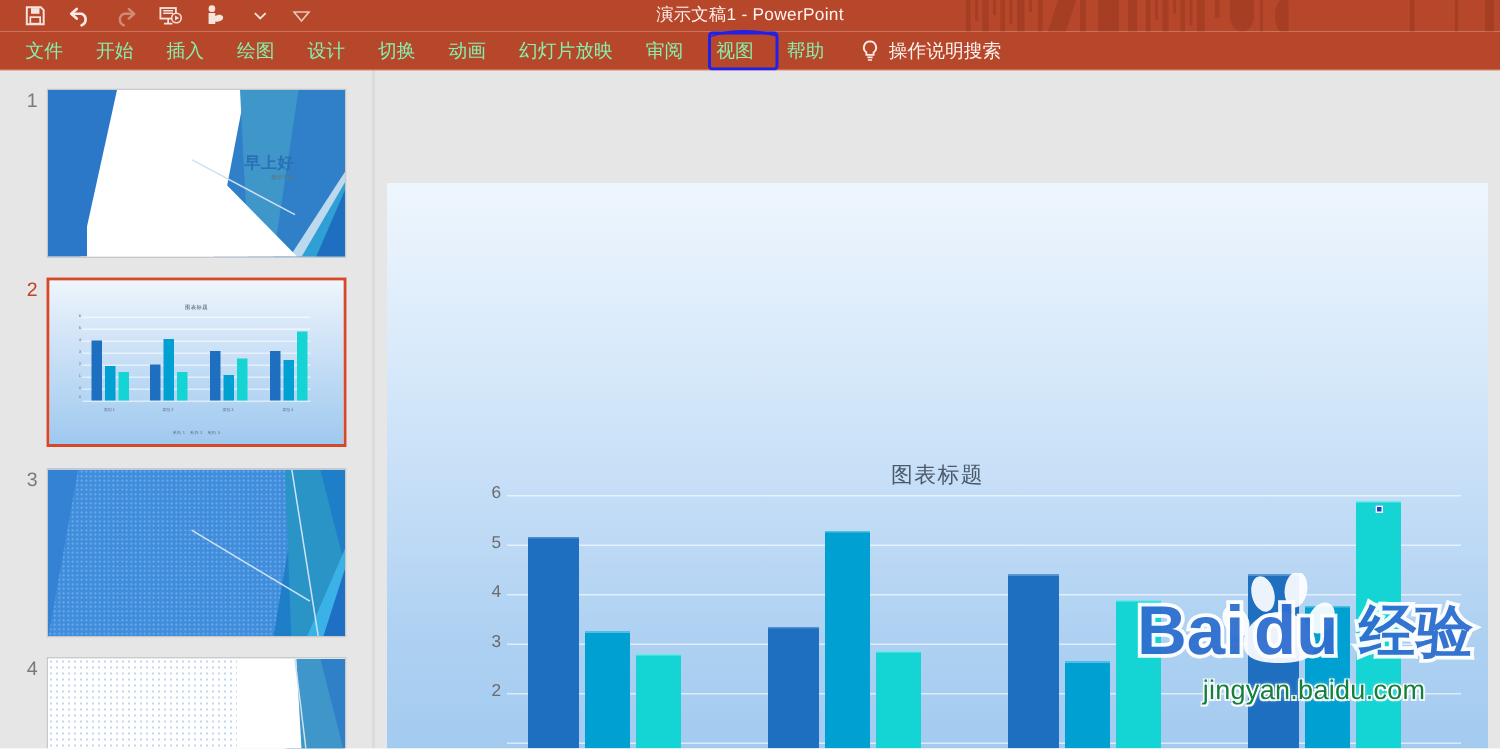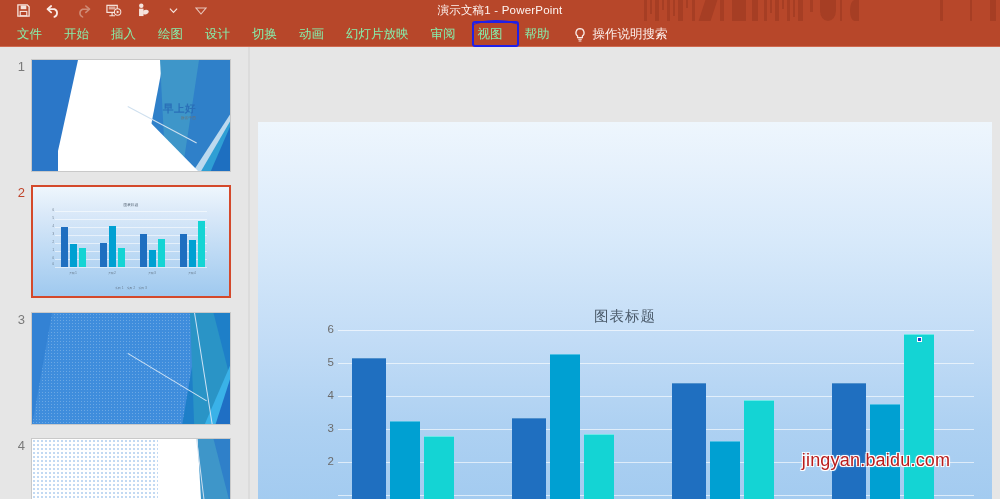--- a/index.html
+++ b/index.html
@@ -34,21 +34,21 @@
   .ribbon {
     position: absolute; left: 0; top: 21px; width: 1000px; height: 26px;
     background: #b7472a;
   }
   .tabs { position:absolute; left:6px; top:0; height:26px; display:flex; align-items:center; }
   .tab {
     position: relative;
     height: 26px; line-height: 26px; padding: 0 11px;
     color: #86efac; font-size: 12.5px; white-space: nowrap; cursor: default;
   }
-  .tellme { display:flex; align-items:flex-end; gap:6px; padding-left:12px; }
+  .tellme { display:flex; align-items:flex-start; gap:6px; padding-left:12px; }
   .tellme .bulb { width:14px; height:16px; }
   .tellme span { color:#fdf3f0; font-size:12.5px; }
   .ribbon-underline {
     position:absolute; left:0; top:25px; width:1000px; height:1px; background:#cf6a50;
   }
   
   .annot {
     position: absolute; left: 472px; top: 21px; width: 47px; height: 26px;
     border: 2px solid #2020e8; border-radius: 3px;
     pointer-events: none;
@@ -150,21 +150,21 @@
   .sel-dot {
     position: absolute; width: 5px; height: 5px; background: #2040c8;
     border: 1px solid #ffffff;
   }
 
   
   .wm { position:absolute; pointer-events:none; }
   .wm-logo { position:absolute; left:758px; top:382px; width:232px; height:74px; }
   .wm-txt {
     position:absolute; left:756px; top:450px; width:240px; text-align:center;
-    color:#b91c1c; font-size:18px; letter-spacing:.2px;
+    color:#15803d; font-size:18px; letter-spacing:.2px;
     text-shadow: 0 0 3px #fff, 1px 1px 0 #fff, -1px -1px 0 #fff, 1px -1px 0 #fff, -1px 1px 0 #fff;
   }
 </style>
 </head>
 <body>
 
 <div id="app">
 
   <div class="titlebar">
     <div class="tb-deco">
@@ -416,15 +416,33 @@
 
         <div class="bar" style="left:516px;width:34px;height:116px;background:#1f6fc0;border-top:1px solid #5090cc"></div>
         <div class="bar" style="left:554px;width:30px;height:95px;background:#00a0d2;border-top:1px solid #4fc0e4"></div>
         <div class="bar" style="left:588px;width:30px;height:165px;background:#14d4d4;border-top:1px solid #6ee8e8"></div>
 
         <div class="sel-dot" style="left:601px;top:7px"></div>
       </div>
     </div>
   </div>
 
+  <div class="wm wm-logo">
+    <svg width="232" height="74" viewBox="0 0 232 74">
+      <g fill="#ffffff" opacity="0.92">
+
+        <ellipse cx="84" cy="14" rx="7.5" ry="12" transform="rotate(-14 84 14)"></ellipse>
+        <ellipse cx="106" cy="11" rx="7.5" ry="12" transform="rotate(8 106 11)"></ellipse>
+        <ellipse cx="66" cy="32" rx="8" ry="11" transform="rotate(-34 66 32)"></ellipse>
+        <ellipse cx="123" cy="30" rx="8" ry="11" transform="rotate(30 123 30)"></ellipse>
+        <path d="M95 26c14 0 24 11 24 21s-10 13-24 13-24-3-24-13 10-21 24-21z"></path>
+      </g>
+      <g fill="#2f6fd0">
+
+        <text x="0" y="54" font-family="Liberation Sans, sans-serif" font-size="46" font-weight="bold" stroke="#ffffff" stroke-width="5" paint-order="stroke" opacity="0.95">Bai</text>
+        <text x="78" y="54" font-family="Liberation Sans, sans-serif" font-size="46" font-weight="bold" stroke="#ffffff" stroke-width="5" paint-order="stroke" opacity="0.95">du</text>
+        <text x="148" y="52" font-family="Liberation Sans, sans-serif" font-size="38" font-weight="bold" stroke="#ffffff" stroke-width="5" paint-order="stroke" opacity="0.95">经验</text>
+      </g>
+    </svg>
+  </div>
   <div class="wm wm-txt">jingyan.baidu.com</div>
 
 </div>
 
 </body></html>

